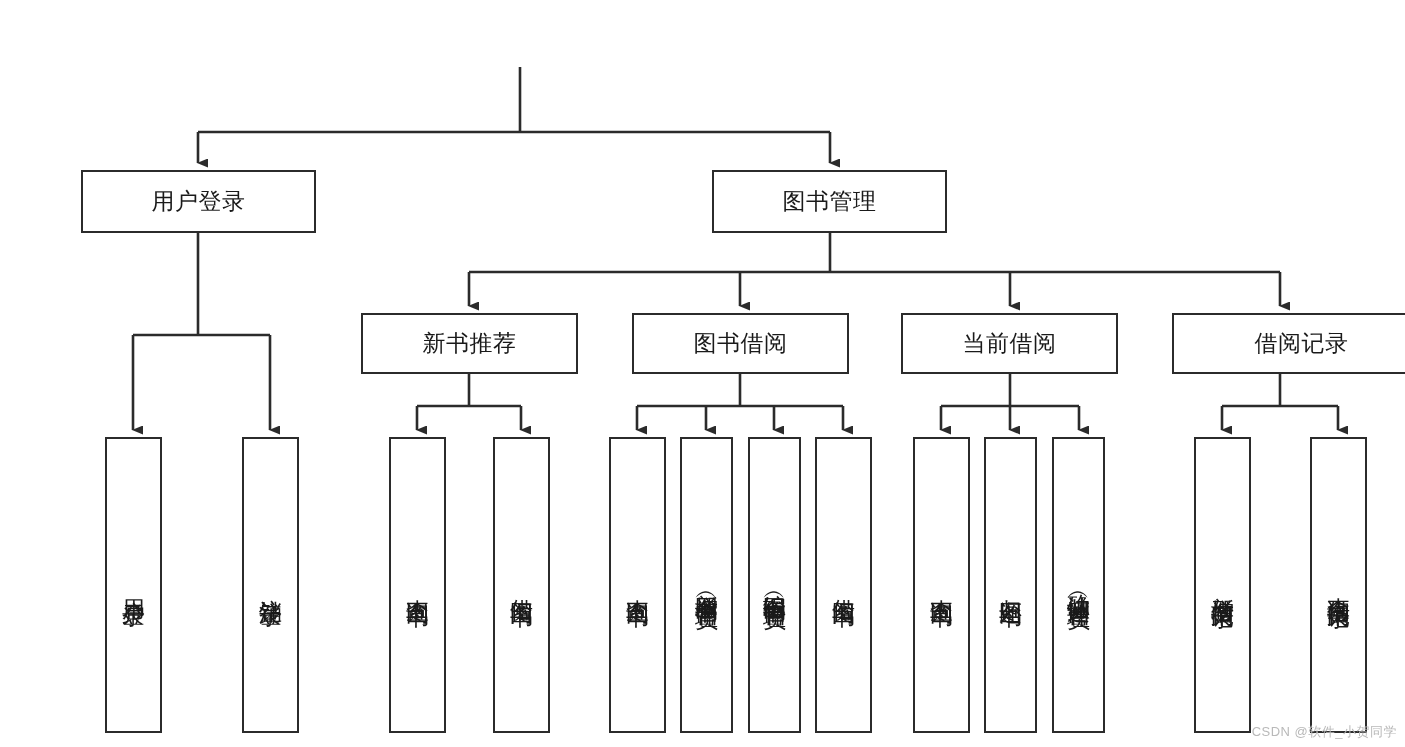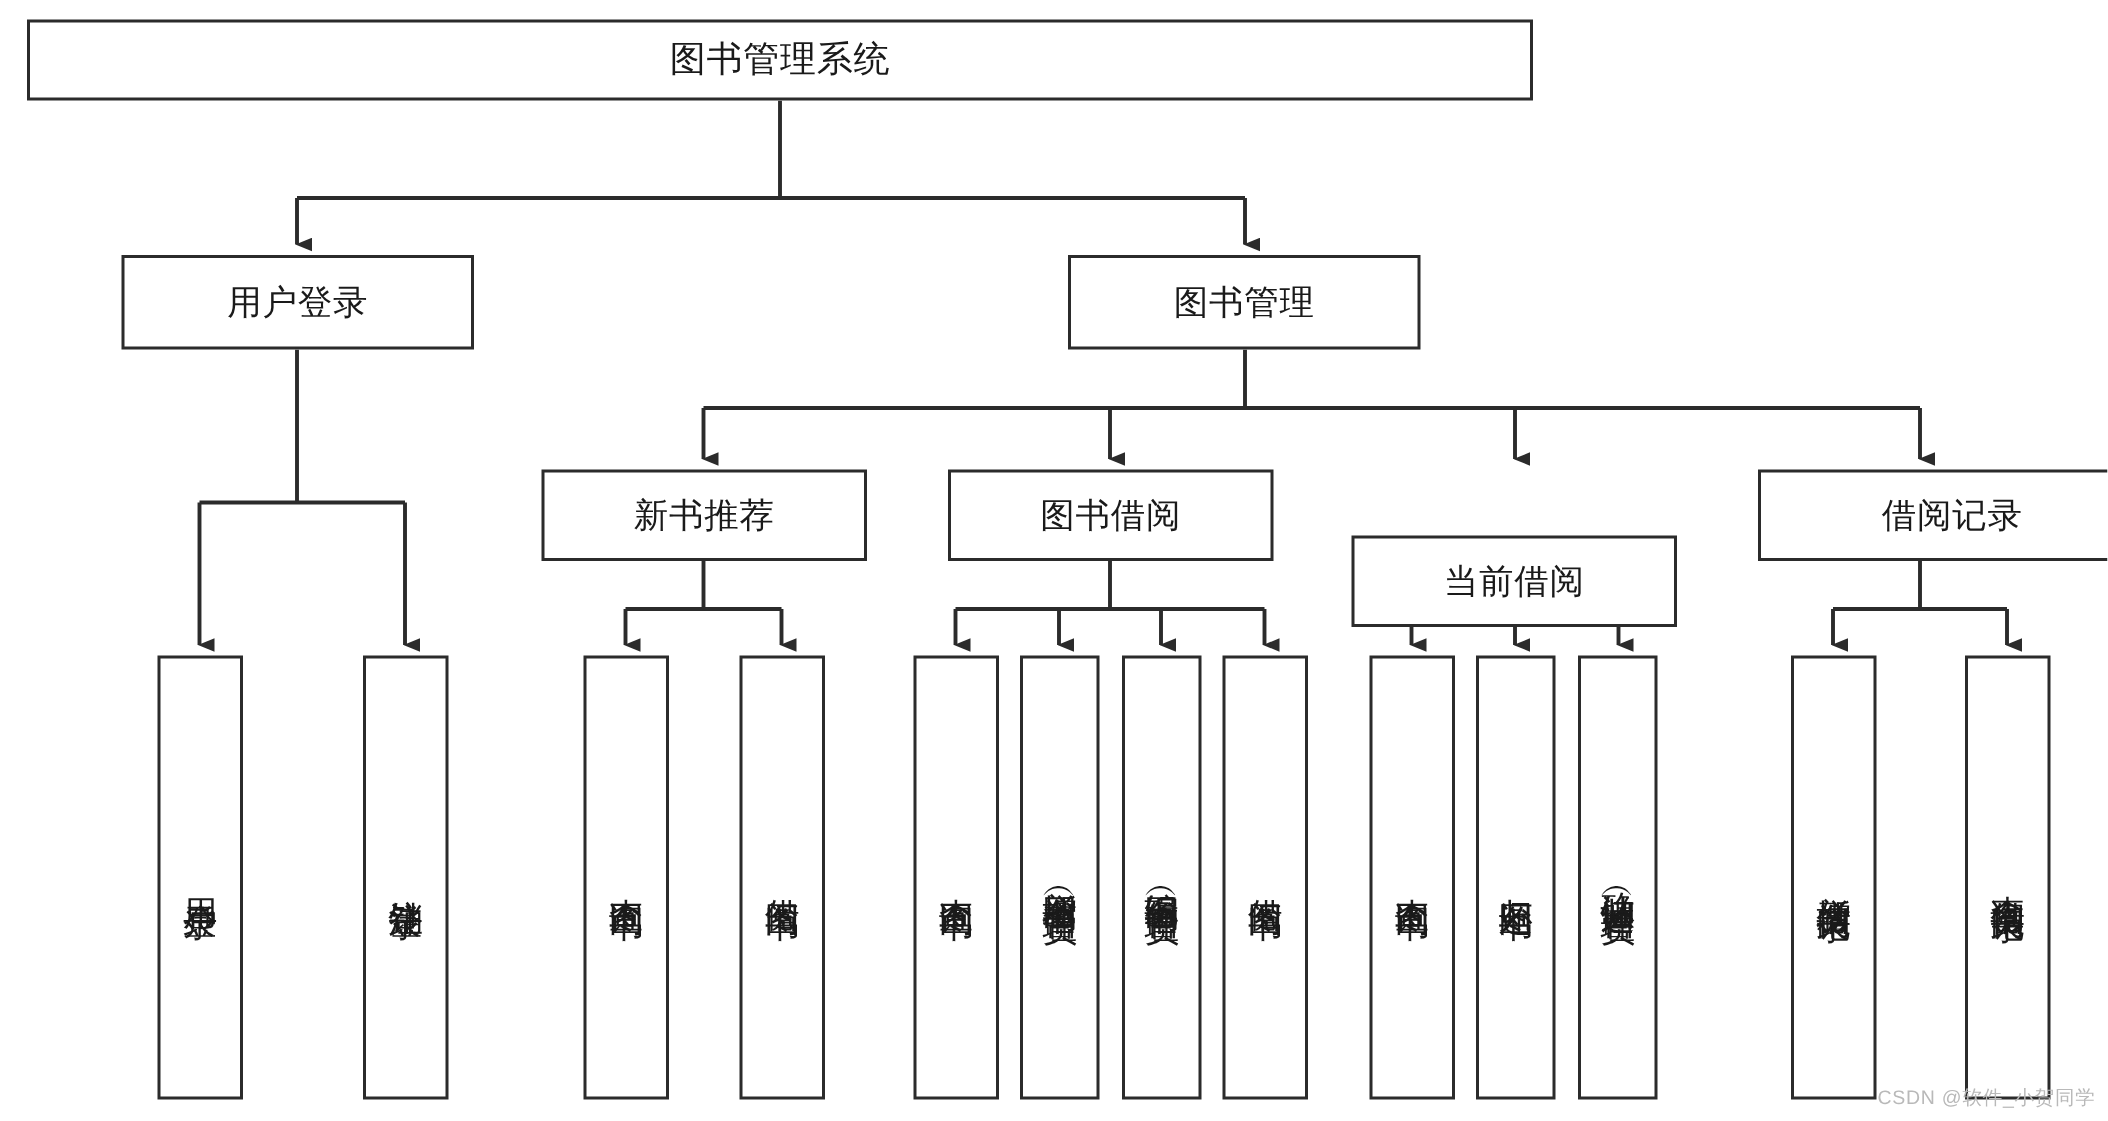--- a/index.html
+++ b/index.html
@@ -119,38 +119,35 @@
       <path d="M1010,406 L1010,430" marker-end="url(#arrowhead)"></path>
       <path d="M1079,406 L1079,430" marker-end="url(#arrowhead)"></path>
 
       <path d="M1280,374 L1280,406"></path>
       <path d="M1222,406 L1338,406"></path>
       <path d="M1222,406 L1222,430" marker-end="url(#arrowhead)"></path>
       <path d="M1338,406 L1338,430" marker-end="url(#arrowhead)"></path>
     </g>
   </svg>
 
-  <div class="node node-h node-root" style="left:18px; top:13px; width:1004px; height:54px;">
-    <span>图书管理系统</span>
-  </div>
 
   <div class="node node-h" style="left:81px; top:170px; width:235px; height:63px;">
     <span>用户登录</span>
   </div>
   <div class="node node-h" style="left:712px; top:170px; width:235px; height:63px;text-align:right;">
     <span>图书管理</span>
   </div>
 
   <div class="node node-h" style="left:632px; top:313px; width:217px; height:61px;">
     <span>图书借阅</span>
   </div>
   <div class="node node-h" style="left:361px; top:313px; width:217px; height:61px;">
     <span>新书推荐</span>
   </div>
-  <div class="node node-h" style="left:901px; top:313px; width:217px; height:61px;margin-top:44px;">
+  <div class="node node-h" style="left:901px; top:313px; width:217px; height:61px;">
     <span>当前借阅</span>
   </div>
   <div class="node node-h" style="left:1172px; top:313px; width:259px; height:61px;">
     <span>借阅记录</span>
   </div>
 
   <div class="node node-v" style="left:105px; top:437px; width:57px; height:296px;">
     <span class="vtext">用户登录</span>
   </div>
   <div class="node node-v" style="left:242px; top:437px; width:57px; height:296px;">

